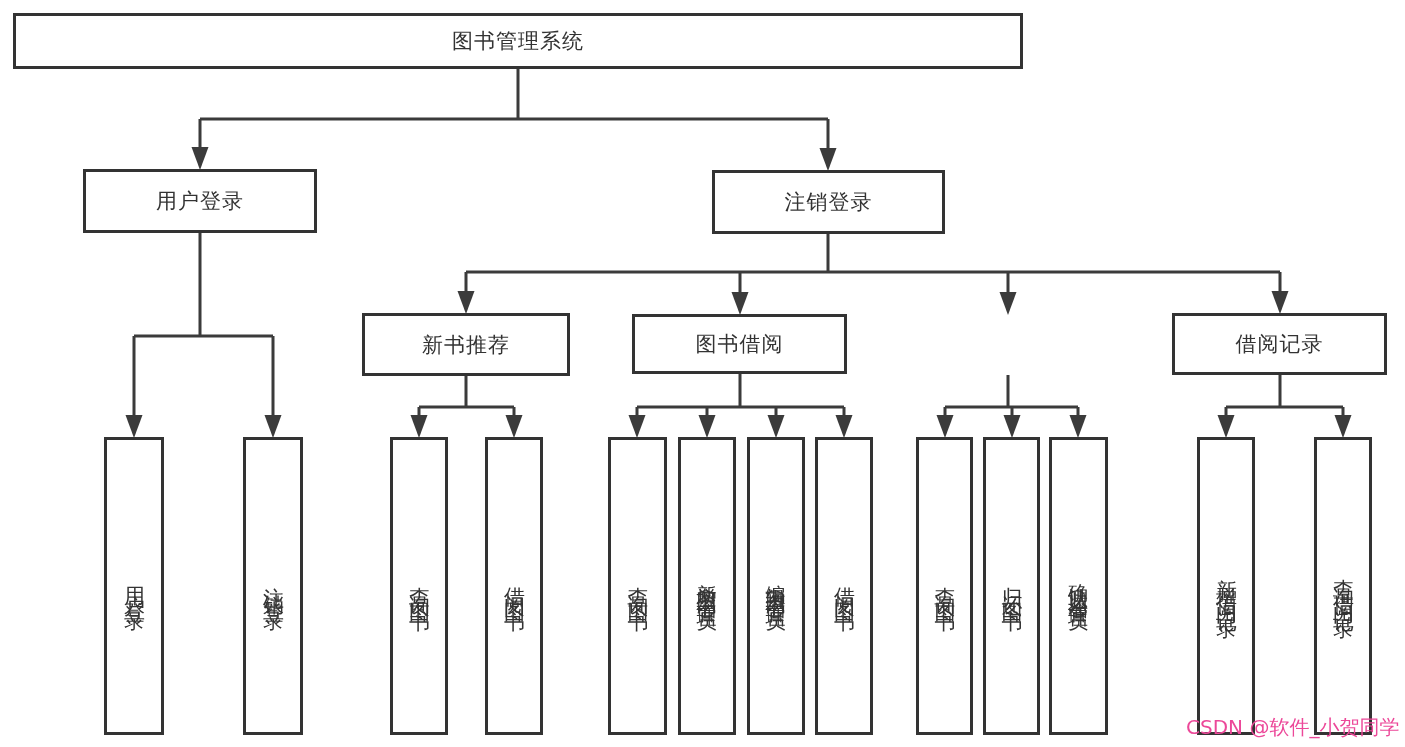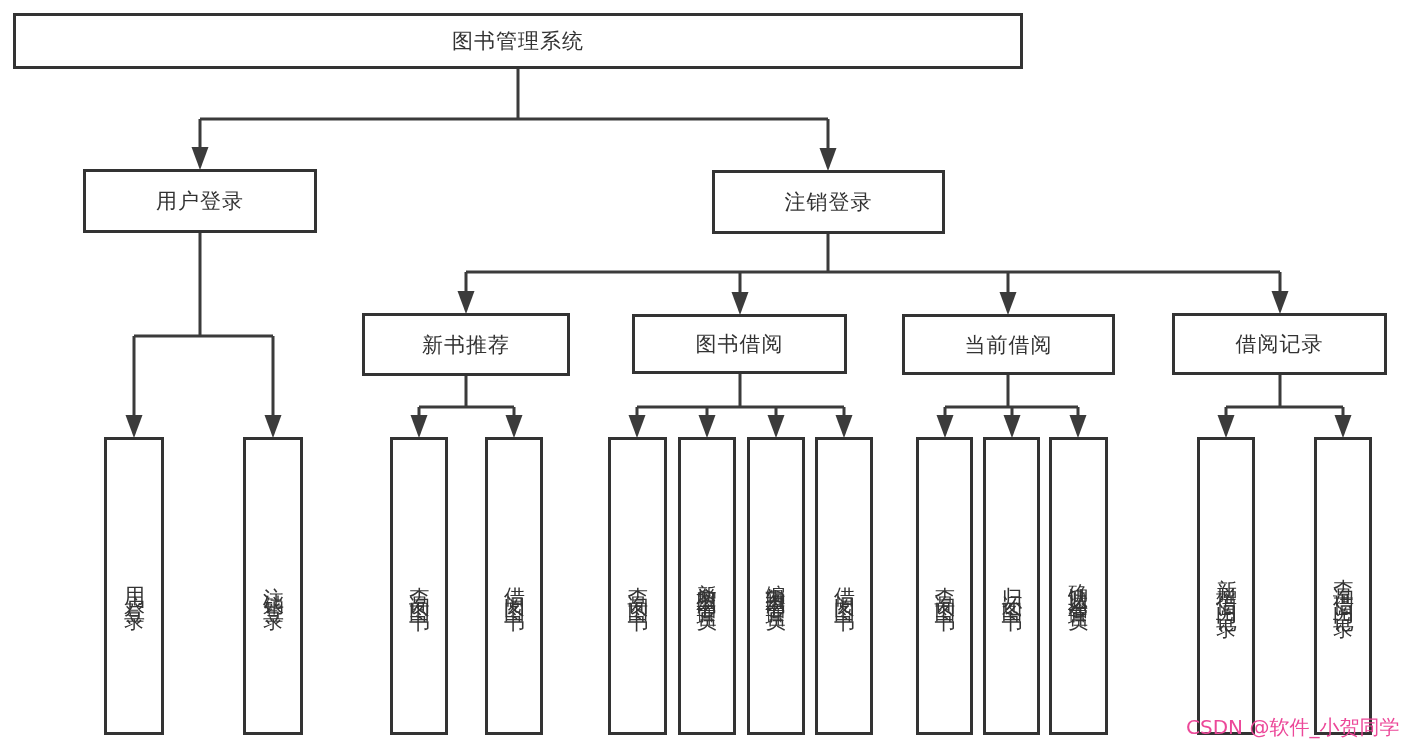--- a/index.html
+++ b/index.html
@@ -147,23 +147,20 @@
   <div class="node" id="node-book-mgmt">
     <span class="hlabel">注销登录</span>
   </div>
 
   <div class="node" id="node-recommend">
     <span class="hlabel">新书推荐</span>
   </div>
   <div class="node" id="node-borrow">
     <span class="hlabel">图书借阅</span>
   </div>
-  <div class="node" id="node-current">
-    <span class="hlabel">当前借阅</span>
-  </div>
   <div class="node" id="node-records">
     <span class="hlabel">借阅记录</span>
   </div>
 
   <div class="node leaf" id="leaf-a1">
     <span class="vtext">用户登录</span>
   </div>
   <div class="node leaf" id="leaf-a2">
     <span class="vtext">注销登录</span>
   </div>

